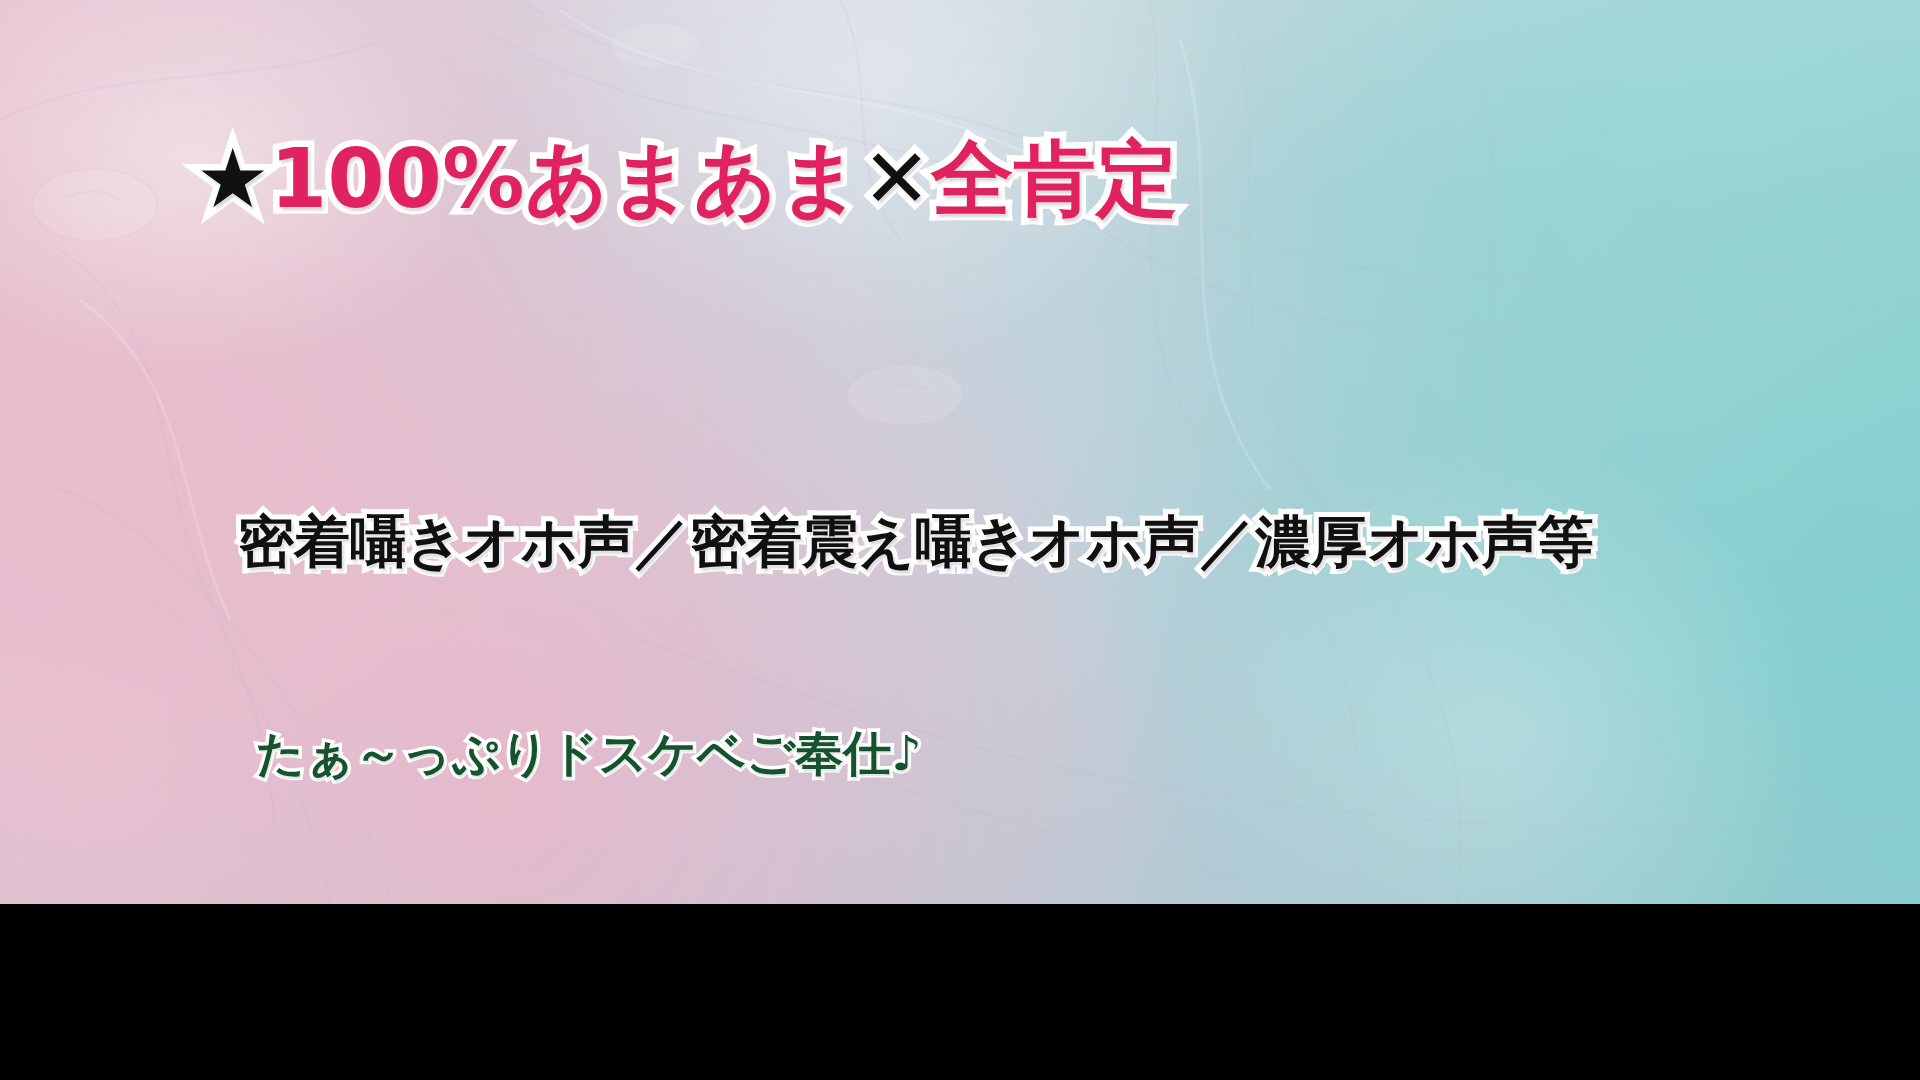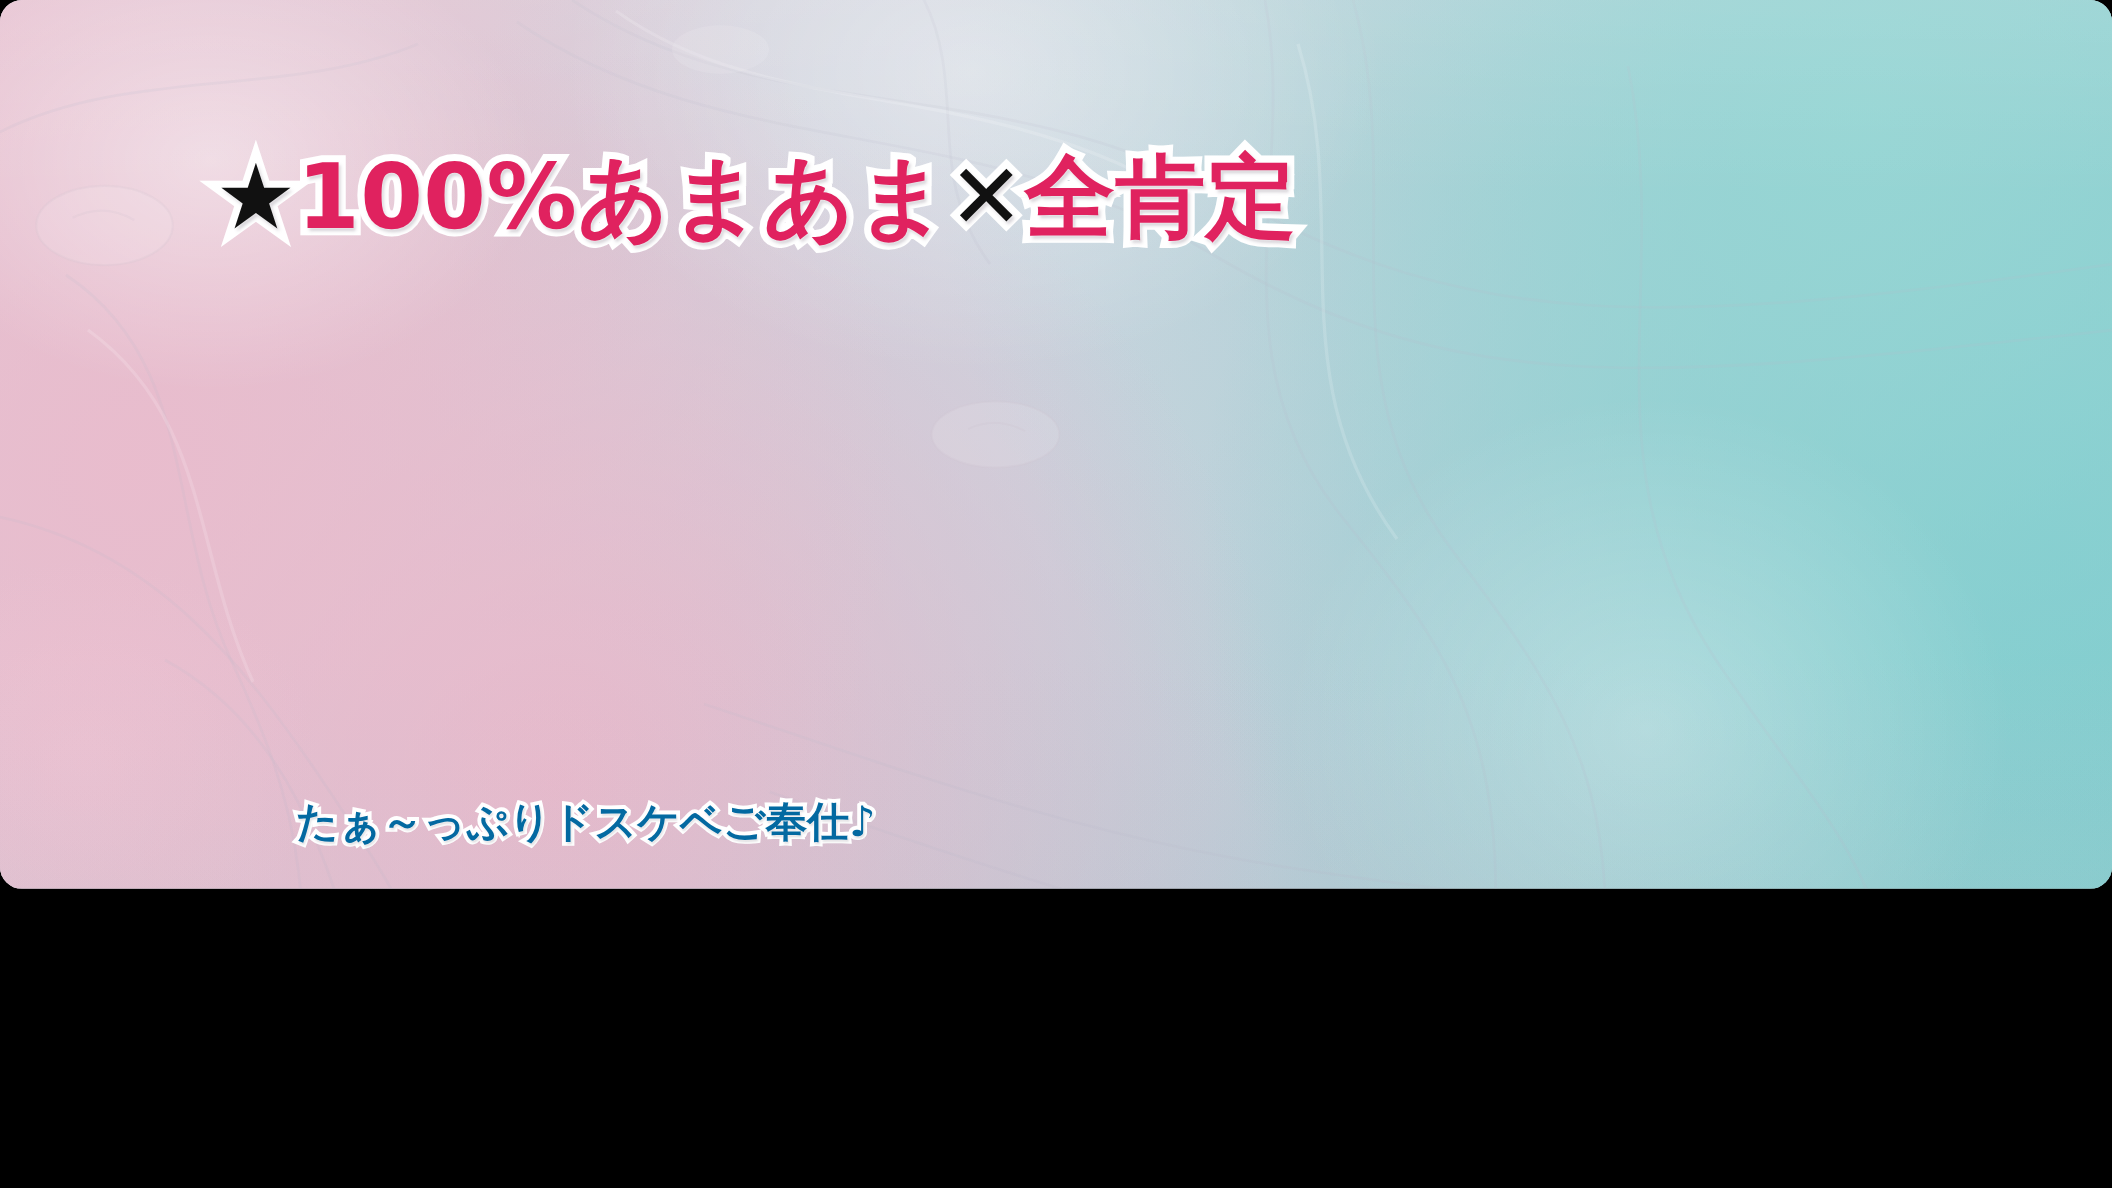--- a/index.html
+++ b/index.html
@@ -3,25 +3,24 @@
 <meta charset="utf-8">
 <style>
   html, body {
     margin: 0;
     padding: 0;
     background: #000;
   }
   #banner {
     position: relative;
     width: 1920px;
-    height: 808px;
+    height: 904px;
     overflow: hidden;
     font-family: "DejaVu Sans", "Liberation Sans", sans-serif;
     background: #cfd7de;
-    border-radius: 20px;
   }
 
   
   .bg-layer {
     position: absolute;
     inset: 0;
     pointer-events: none;
   }
   .bg-base {
     background:
@@ -106,25 +105,25 @@
     color: #101010;
     -webkit-text-stroke: 10px #ffffff;
     paint-order: stroke fill;
     text-shadow:
       0 0 2px #ffffff,
       2px 3px 3px rgba(120,110,125,0.28);
   }
 
   .bottom-line {
     position: absolute;
-    left: 269px;
+    left: 256px;
     white-space: nowrap;
-    font-size: 38px;
+    font-size: 48px;
     font-weight: 700;
-    color: #0369a1;
+    color: #14532d;
     -webkit-text-stroke: 7px #ffffff;
     paint-order: stroke fill;
     text-shadow:
       0 0 2px #ffffff,
       1px 2px 2px rgba(120,110,125,0.25);
   }
   #bottom1 { top: 722px; }
   #bottom2 { top: 778px; }
 </style>
 </head>
@@ -171,17 +170,18 @@
   <div class="bg-layer bg-vign"></div>
 
   <div class="content">
 
     <div class="feature-line" id="line1">
       <span class="star">★</span><span class="txt">100%あまあま</span><span class="xmark">✕</span><span class="txt">全肯定</span>
     </div>
 
 
 
+    <div id="subline">密着囁きオホ声／密着震え囁きオホ声／濃厚オホ声等</div>
 
     <div class="bottom-line" id="bottom1">たぁ～っぷりドスケベご奉仕♪</div>
 
   </div>
 </div>
 
 </body></html>

